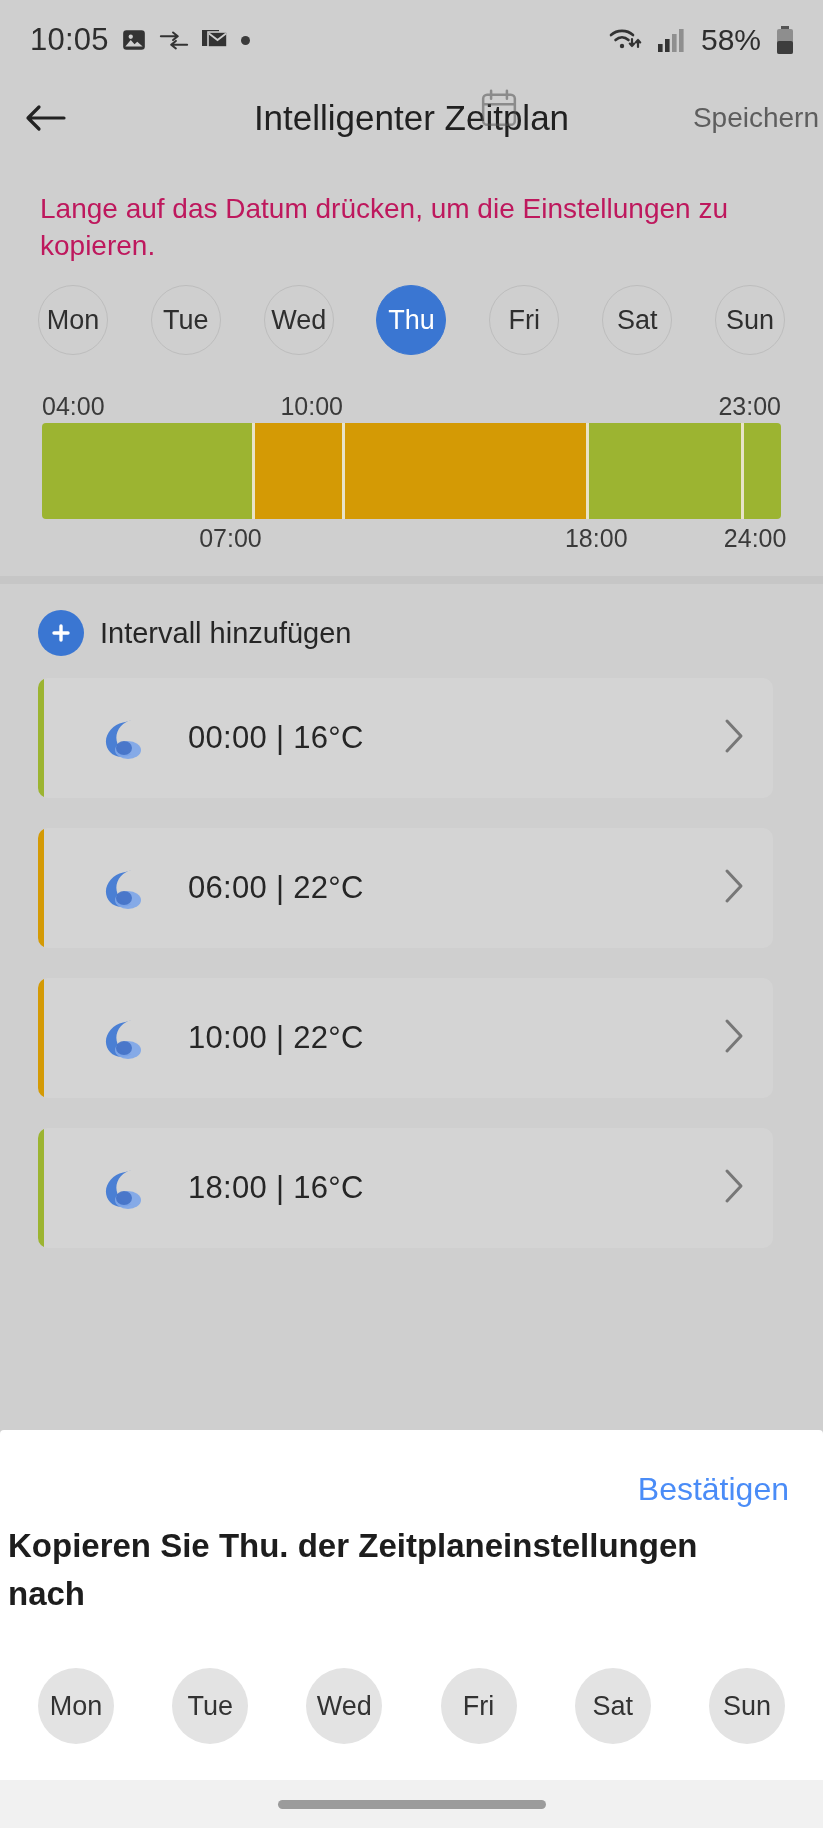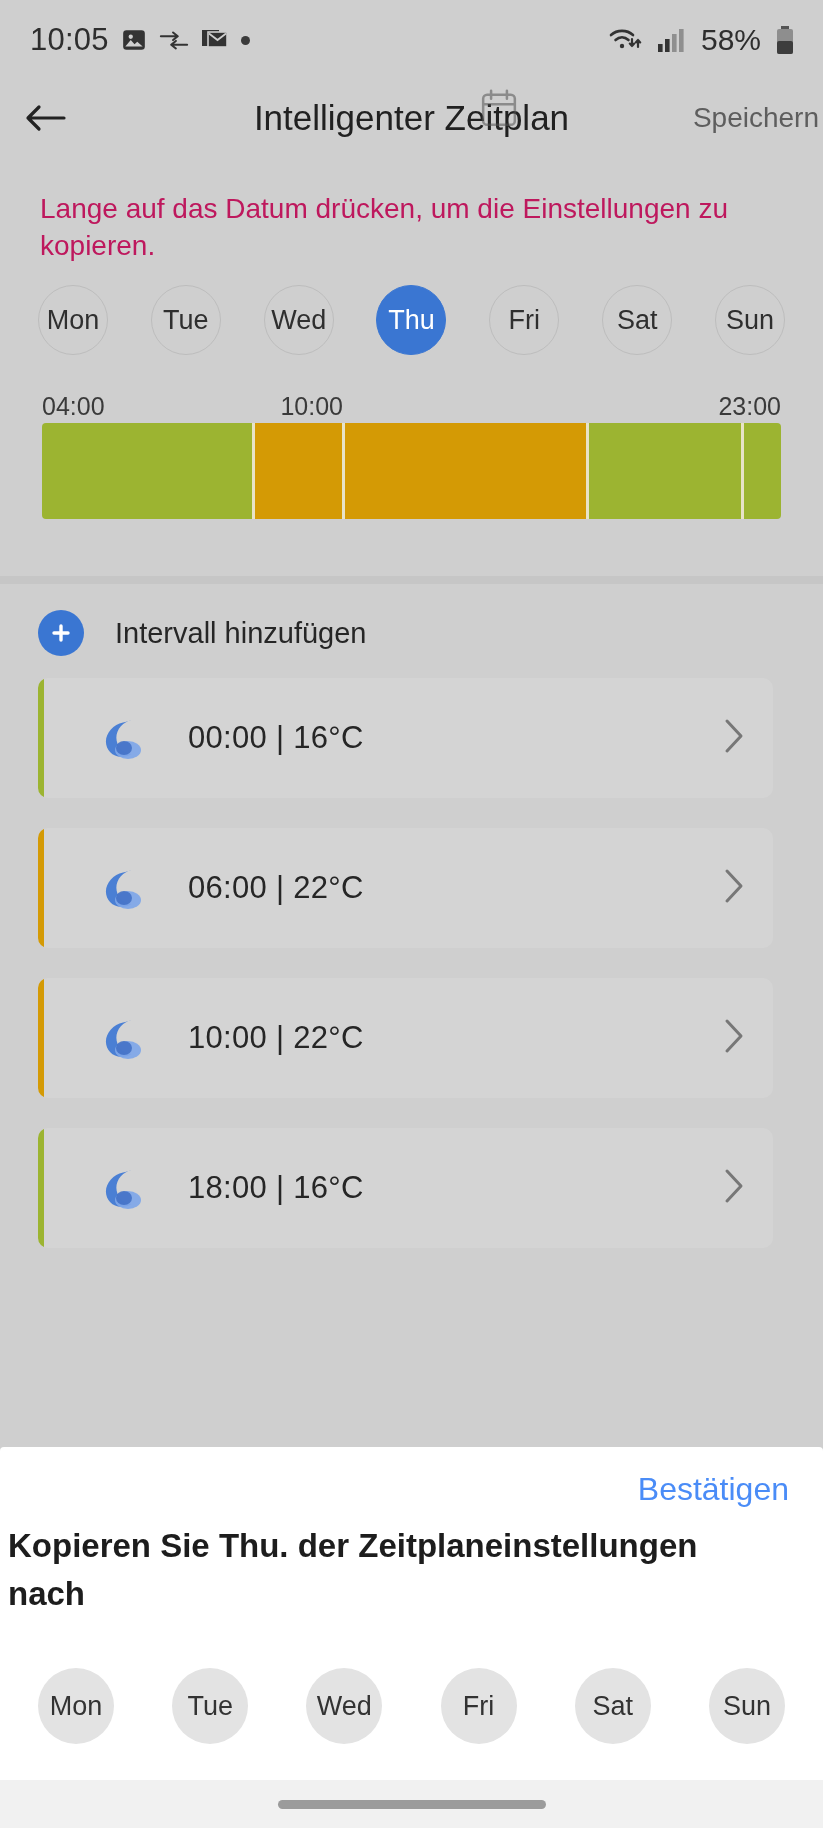--- a/index.html
+++ b/index.html
@@ -162,21 +162,21 @@
   .list-region {
     position: absolute;
     top: 584px; left: 0; right: 0; bottom: 0;
     background: #cfcfcf;
   }
 
   
   .add-interval {
     position: absolute;
     top: 610px; left: 38px;
-    display: flex; align-items: center; gap: 31px;
+    display: flex; align-items: center; gap: 16px;
     cursor: pointer;
   }
   .plus-circle {
     width: 46px; height: 46px;
     border-radius: 50%;
     background: #3a76d2;
     display: flex; align-items: center; justify-content: center;
     flex: none;
   }
   .add-interval-label {
@@ -231,21 +231,21 @@
     inset: 0;
     background: rgba(0,0,0,0.0);
     pointer-events: none;
   }
   .bottom-sheet {
     position: absolute;
     left: 0; right: 0; bottom: 48px;
     background: #ffffff;
     border-top-left-radius: 4px;
     border-top-right-radius: 4px;
-    padding: 0 0 24px 0;
+    padding: 17px 0 24px 0;
   }
   .sheet-confirm {
     text-align: right;
     padding: 24px 34px 6px 0;
     font-size: 32px;
     color: #4a8cf7;
     cursor: pointer;
   }
   .sheet-title {
     padding: 8px 40px 0 8px;
@@ -377,20 +377,25 @@
   </div>
 
   <div class="timeline-bar">
     <div class="tl-seg" style="width:28.8%; background:#9cb431;"></div>
     <div class="tl-seg" style="width:12.2%; background:#d49a05;"></div>
     <div class="tl-seg" style="width:33.0%; background:#d49a05;"></div>
     <div class="tl-seg" style="width:21.0%; background:#9cb431;"></div>
     <div class="tl-seg" style="width:5.0%; background:#9cb431;"></div>
   </div>
 
+  <div class="timeline-bottom-labels">
+    <span class="tl-label" style="left:25.5%; transform:translateX(-50%);">07:00</span>
+    <span class="tl-label" style="left:75.0%; transform:translateX(-50%);">18:00</span>
+    <span class="tl-label" style="left:96.5%; transform:translateX(-50%);">24:00</span>
+  </div>
 
   <div class="section-sep"></div>
   <div class="list-region"></div>
 
   <div class="add-interval">
     <span class="plus-circle">
       <svg width="26" height="26" viewBox="0 0 26 26">
         <path d="M13 6v14M6 13h14" stroke="#fff" stroke-width="3.4" stroke-linecap="round"></path>
       </svg>
     </span>

